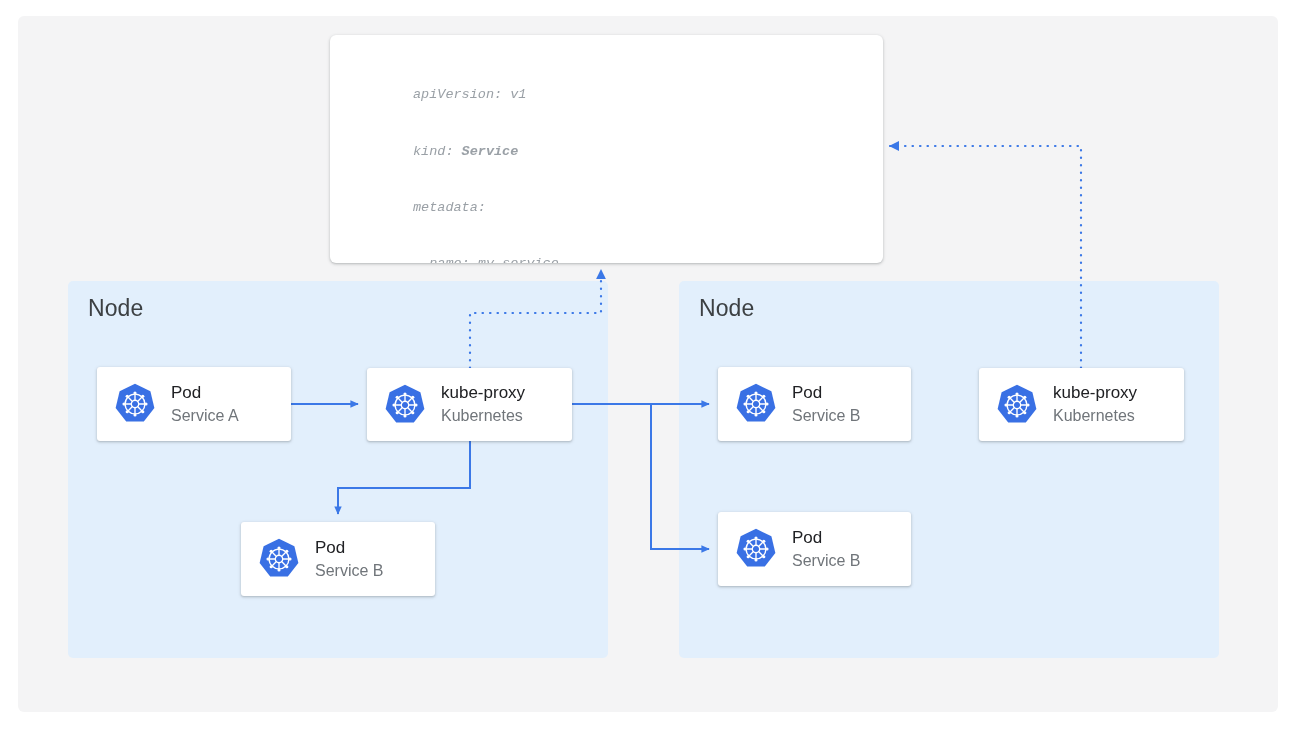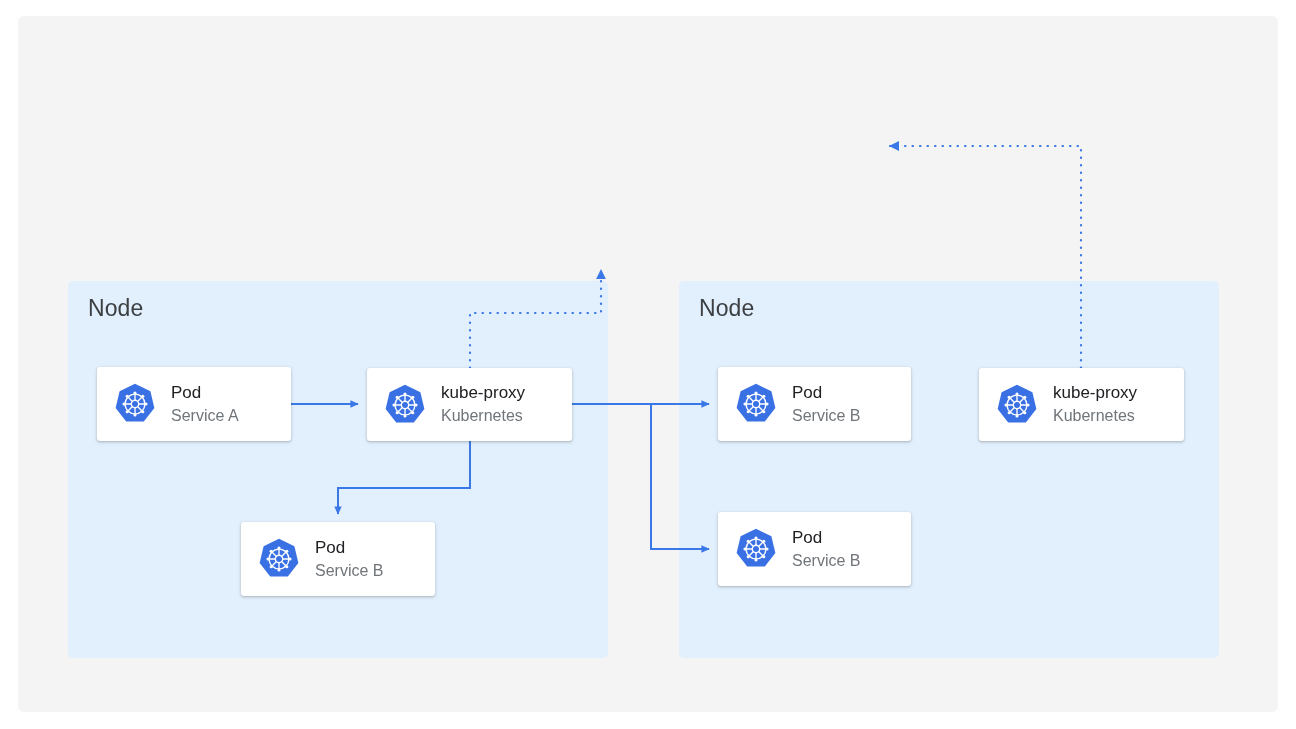--- a/index.html
+++ b/index.html
@@ -151,20 +151,35 @@
 
     <path d="M572,404 L709,404" stroke="#3b78e7" stroke-width="2" fill="none" marker-end="url(#arrow)"></path>
 
     <path d="M651,404 L651,549 L709,549" stroke="#3b78e7" stroke-width="2" fill="none" stroke-linejoin="miter" marker-end="url(#arrow)"></path>
 
     <path d="M470,368 L470,313 L601,313 L601,270" stroke="#3b78e7" stroke-width="2.2" fill="none" stroke-linecap="round" stroke-dasharray="0.5 7" marker-end="url(#arrow-dot)"></path>
 
     <path d="M1081,368 L1081,146 L890,146" stroke="#3b78e7" stroke-width="2.2" fill="none" stroke-linecap="round" stroke-dasharray="0.5 7" marker-end="url(#arrow-dot)"></path>
   </svg>
 
+  <div class="yaml-card">
+    <div class="yaml-body">
+      <div class="yaml-line">apiVersion: v1</div>
+      <div class="yaml-line"><span>kind: </span><b>Service</b></div>
+      <div class="yaml-line">metadata:</div>
+      <div class="yaml-line">  name: my-service</div>
+      
+      
+      
+      
+      
+      
+      
+    </div>
+  </div>
 
   <div class="card" style="left:97px; top:367px; width:194px; height:74px;">
     <span class="k8s-logo">
       <svg viewBox="0 0 100 100" width="44" height="44" xmlns="http://www.w3.org/2000/svg">
         <polygon points="50,4 85,21 94,59 70,90 30,90 6,59 15,21" fill="#3970e4"></polygon>
         <g fill="none" stroke="#ffffff" stroke-width="3.1" stroke-linecap="round">
           <circle cx="50" cy="50" r="22.5"></circle>
           <circle cx="50" cy="50" r="8.4"></circle>
           <line x1="50" y1="27.5" x2="50" y2="41.6"></line>
           <line x1="50" y1="58.4" x2="50" y2="72.5"></line>

